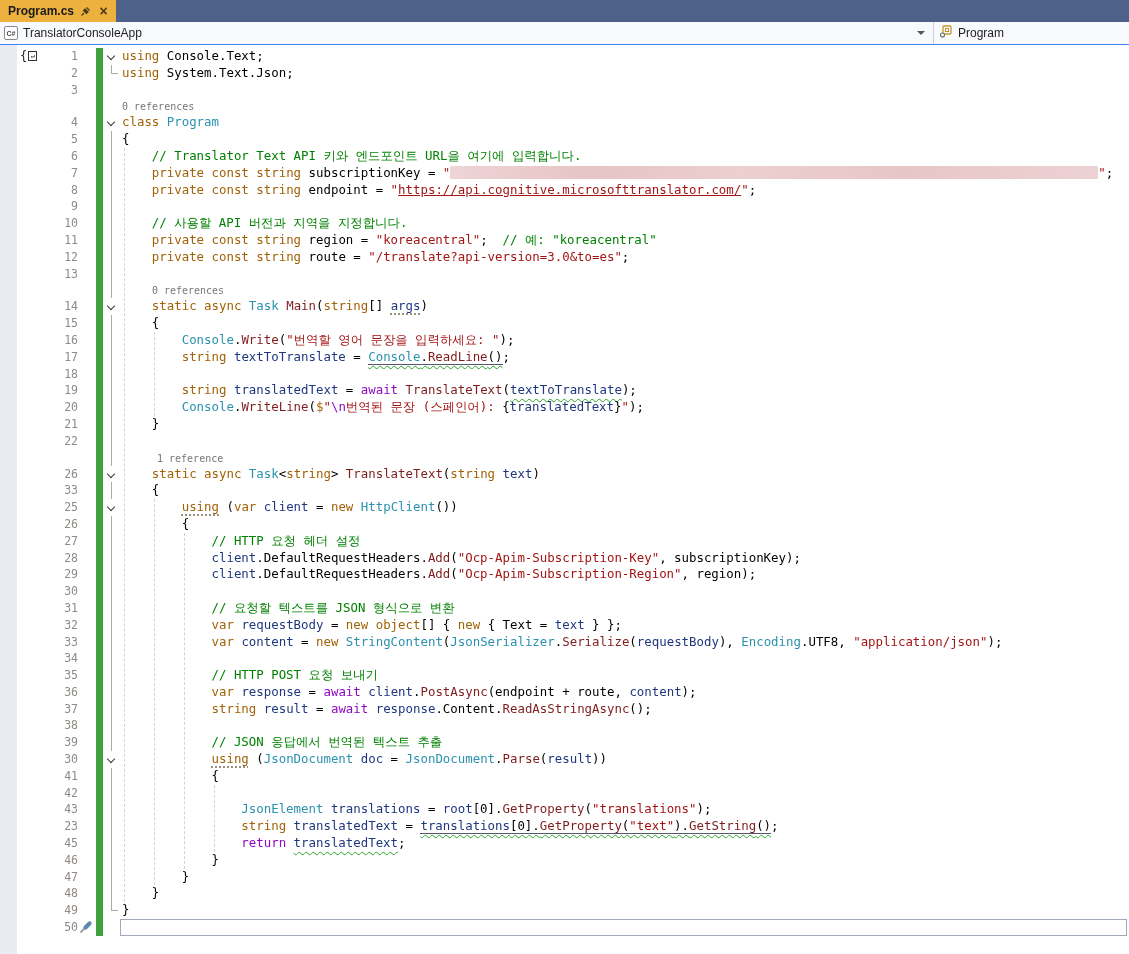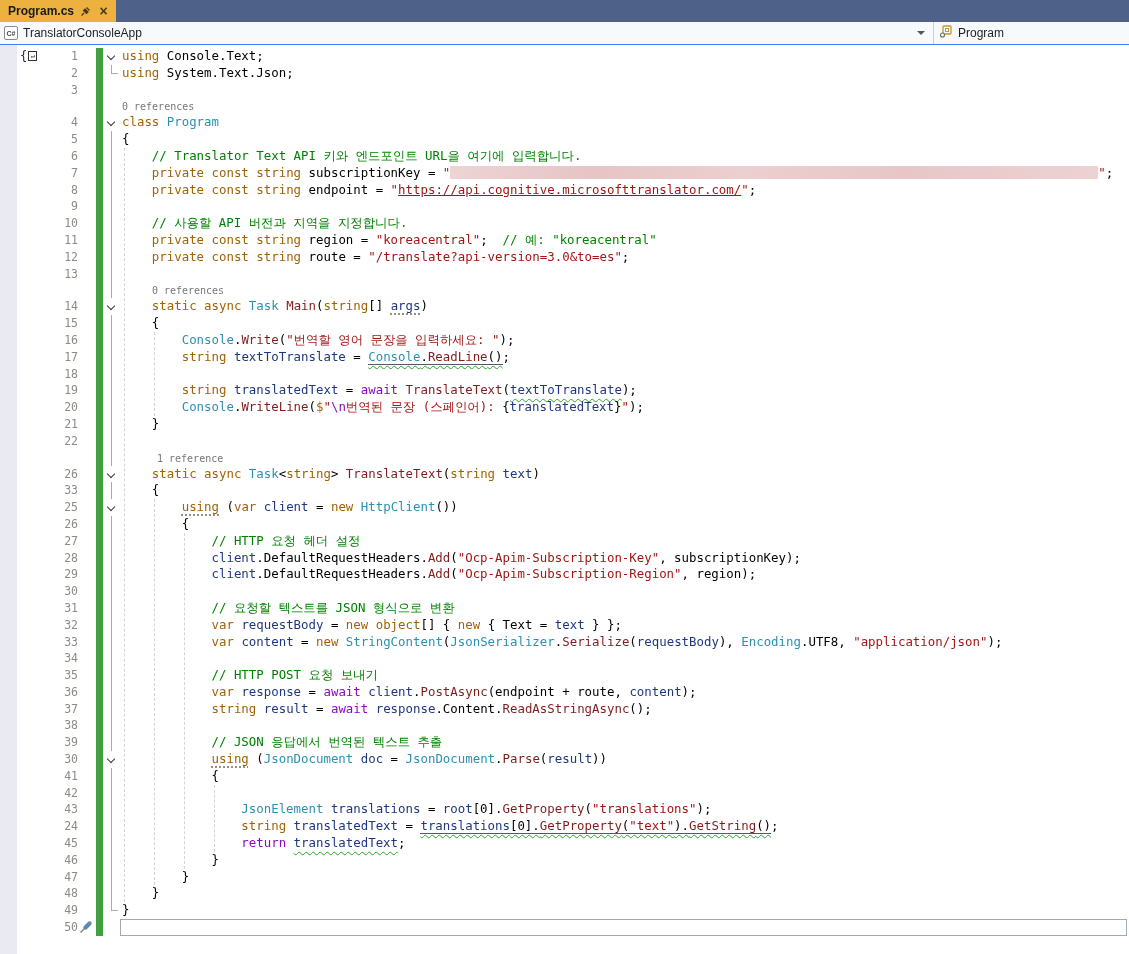--- a/index.html
+++ b/index.html
@@ -579,21 +579,21 @@
           <div class="cell-num">43</div>
           <div class="cell-act"></div>
           <div class="cell-chg"></div>
           <div class="cell-out">
             <span class="oline"></span>
           </div>
           <div class="cell-code"><span class="tk p">                </span><span class="tk t">JsonElement</span><span class="tk p"> </span><span class="tk v">translations</span><span class="tk p"> = </span><span class="tk v">root</span><span class="tk p">[0].</span><span class="tk m">GetProperty</span><span class="tk p">(</span><span class="tk s">"translations"</span><span class="tk p">);</span></div>
         </div>
         <div class="row">
           <div class="cell-glyph"></div>
-          <div class="cell-num">24</div>
+          <div class="cell-num">23</div>
           <div class="cell-act"></div>
           <div class="cell-chg"></div>
           <div class="cell-out">
             <span class="oline"></span>
           </div>
           <div class="cell-code"><span class="tk p">                </span><span class="tk k">string</span><span class="tk p"> </span><span class="tk v">translatedText</span><span class="tk p"> = </span><span class="tk v ul sq">translations</span><span class="tk p ul sq">[0].</span><span class="tk m ul sq">GetProperty</span><span class="tk p ul sq">(</span><span class="tk s ul sq">"text"</span><span class="tk p ul sq">).</span><span class="tk m ul sq">GetString</span><span class="tk p ul sq">()</span><span class="tk p">;</span></div>
         </div>
         <div class="row">
           <div class="cell-glyph"></div>
           <div class="cell-num">45</div>

